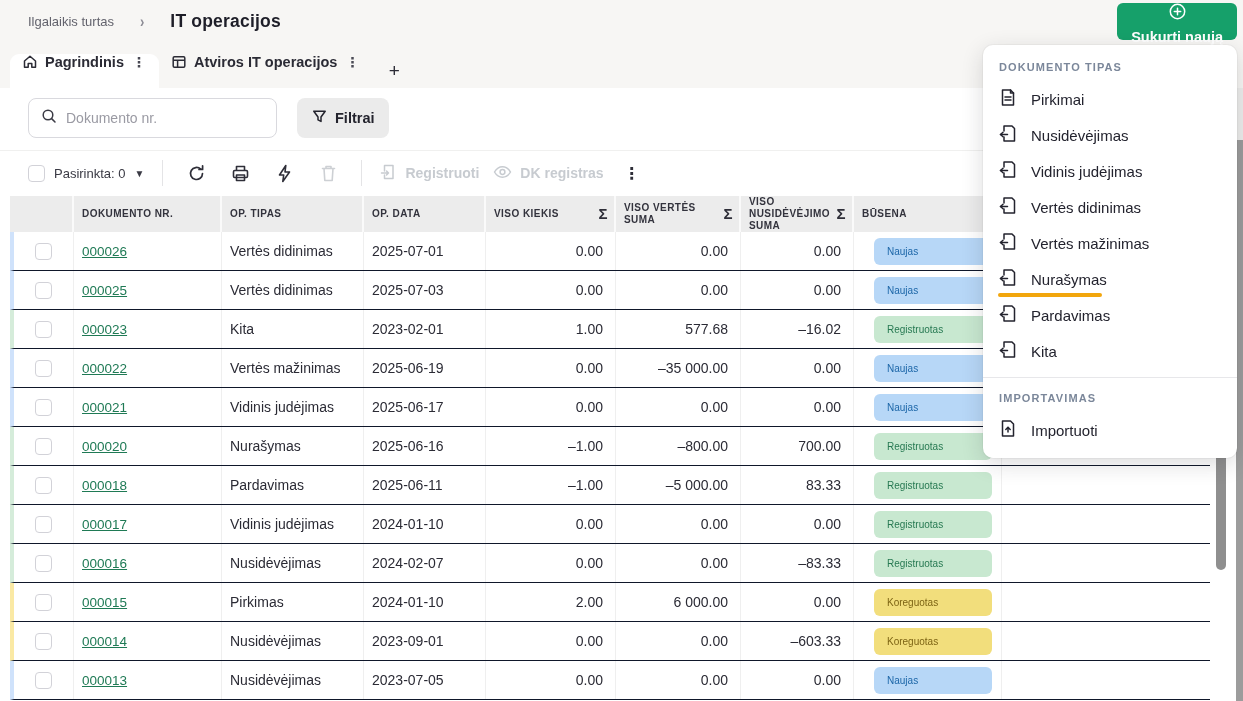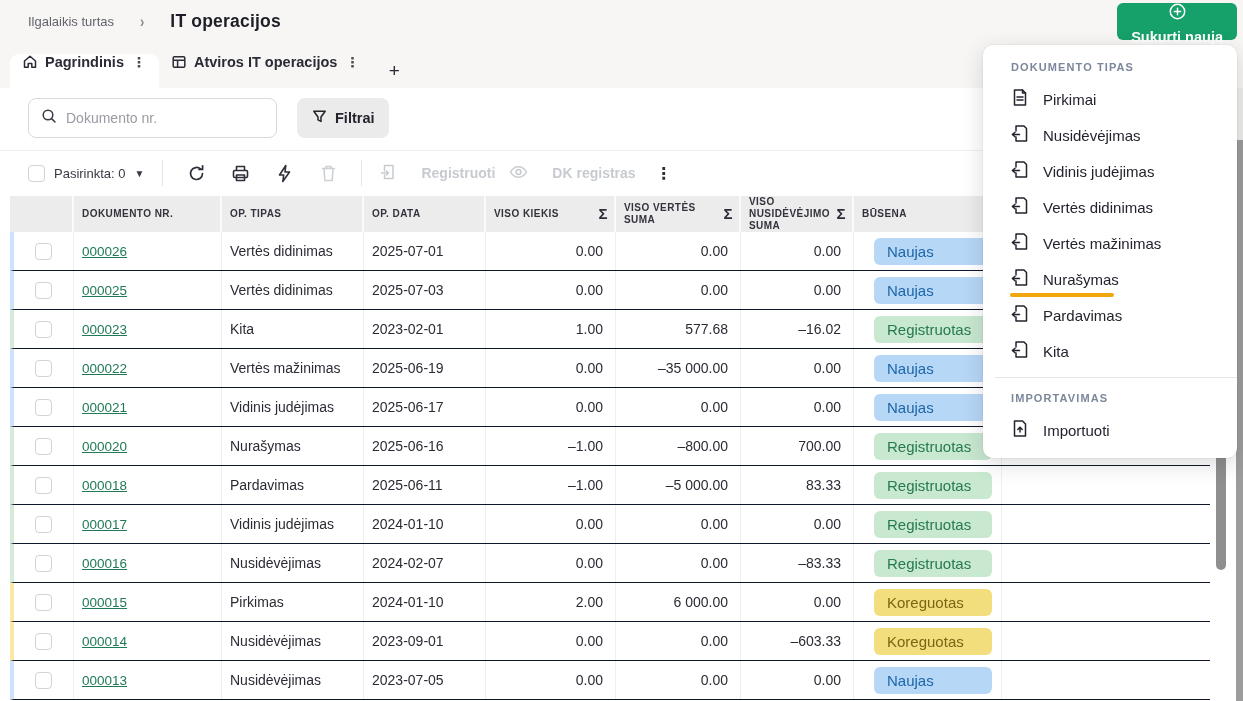--- a/index.html
+++ b/index.html
@@ -33,21 +33,21 @@
   .content-divider { position:absolute; top:62px; left:0; width:100%; height:1px; background:#f0f0ef; }
 
   .toolbar { position:absolute; top:67px; left:28px; height:36px; display:flex; align-items:center; gap:14px; }
   .cb { width:17px; height:17px; border:1.5px solid #d2d2d8; border-radius:4px; background:#fff; display:inline-block; }
   .tb-select { display:flex; align-items:center; gap:9px; cursor:pointer; }
   .tb-select-label { font-size:13px; color:#3a3a44; }
   .chev-down { font-size:10px; color:#3a3a44; }
   .tb-sep { width:1px; height:26px; background:#e4e4e6; margin:0 4px; }
   .tb-icon { width:30px; height:30px; display:flex; align-items:center; justify-content:center; color:#2e2e38; cursor:pointer; }
   .tb-icon.disabled { color:#cdd0d4; cursor:default; }
-  .tb-action { display:flex; align-items:center; gap:24px; font-size:14px; font-weight:600; cursor:default; }
+  .tb-action { display:flex; align-items:center; gap:8px; font-size:14px; font-weight:600; cursor:default; }
   .tb-action.disabled { color:#c7cbd0; }
   .tb-kebab { color:#2e2e38; font-size:16px; font-weight:bold; padding:0 6px; cursor:pointer; letter-spacing:0; }
 
   
   .table { position:absolute; top:108px; left:10px; width:1200px; }
   .grid { display:grid; grid-template-columns:60px 148px 142px 122px 130px 125px 113px 148px 1fr; }
   .thead { background:#ececec; height:36px; border-left:4px solid #ececec; }
   .hcell { display:flex; align-items:center; font-size:10px; font-weight:bold; color:#33333d; letter-spacing:.45px; padding:0 6px 0 8px; border-right:2px solid #fafafa; line-height:12px; }
   .hcell:last-child { border-right:none; }
   .hlabel { flex:1; text-transform:uppercase; }
@@ -55,32 +55,32 @@
   .trow { height:39px; border-bottom:1px solid #0f172a; border-left:4px solid transparent; background:#fff; cursor:pointer; }
   .trow.stripe-new { border-left-color:#cfe2fb; }
   .trow.stripe-registered { border-left-color:#d5ecda; }
   .trow.stripe-adjusted { border-left-color:#fae9a4; }
   .cell { display:flex; align-items:center; font-size:14px; color:#2b2b35; padding:0 8px; border-right:1px solid #efefef; overflow:hidden; white-space:nowrap; }
   .cell:last-child { border-right:none; }
   .c-check { justify-content:center; }
   .cell.num { justify-content:flex-end; padding-right:12px; }
   .doclink { color:#1f7a55; font-size:13.5px; text-decoration:underline; cursor:pointer; }
   .c-status { padding-left:20px; }
-  .pill { width:118px; height:27px; border-radius:6px; display:flex; align-items:center; padding:0 13px; font-size:15px; font-weight:500; }
+  .pill { width:118px; height:27px; border-radius:6px; display:flex; align-items:center; padding:0 13px; font-size:10px; font-weight:500; }
   .pill-new { background:#b7d7f7; color:#1c66a8; }
   .pill-registered { background:#c8e8d0; color:#277952; }
   .pill-adjusted { background:#f2de7c; color:#7d6414; }
 
   
   .inner-scroll-thumb { position:absolute; left:1216px; top:340px; width:10px; height:142px; border-radius:5px; background:#8f8f8f; }
   .gutter { position:absolute; top:88px; left:1236px; width:7px; height:613px; background:#ededec; }
   .outer-scroll-thumb { position:absolute; top:140px; left:1236px; width:7px; height:561px; background:#9c9c9c; }
 
   
-  .menu { position:absolute; top:45px; left:983px; width:254px; background:#ffffff; border-radius:10px; box-shadow:0 6px 22px rgba(30,30,40,.16), 0 0 0 1px rgba(0,0,0,.03); z-index:50; padding:12px 0 10px 12px; }
+  .menu { position:absolute; top:45px; left:983px; width:254px; background:#ffffff; border-radius:10px; box-shadow:0 6px 22px rgba(30,30,40,.16), 0 0 0 1px rgba(0,0,0,.03); z-index:50; padding:12px 0 10px 0; }
   .menu-title { font-size:11px; font-weight:bold; letter-spacing:1.1px; color:#7b879a; padding:4px 16px 8px 16px; text-transform:uppercase; }
   .menu-item { height:36px; display:flex; align-items:center; gap:14px; padding:0 16px; font-size:15px; color:#23232e; cursor:pointer; position:relative; }
   .menu-item svg { flex:0 0 auto; color:#23232e; }
   .menu-underline { position:absolute; left:15px; bottom:0px; width:104px; height:4px; border-radius:2px; background:#f2a60d; }
   .menu-divider { height:1px; background:#e7e7ea; margin:8px 0 10px 0; }
 </style>
 </head>
 <body>
 
 <div class="breadcrumb">

